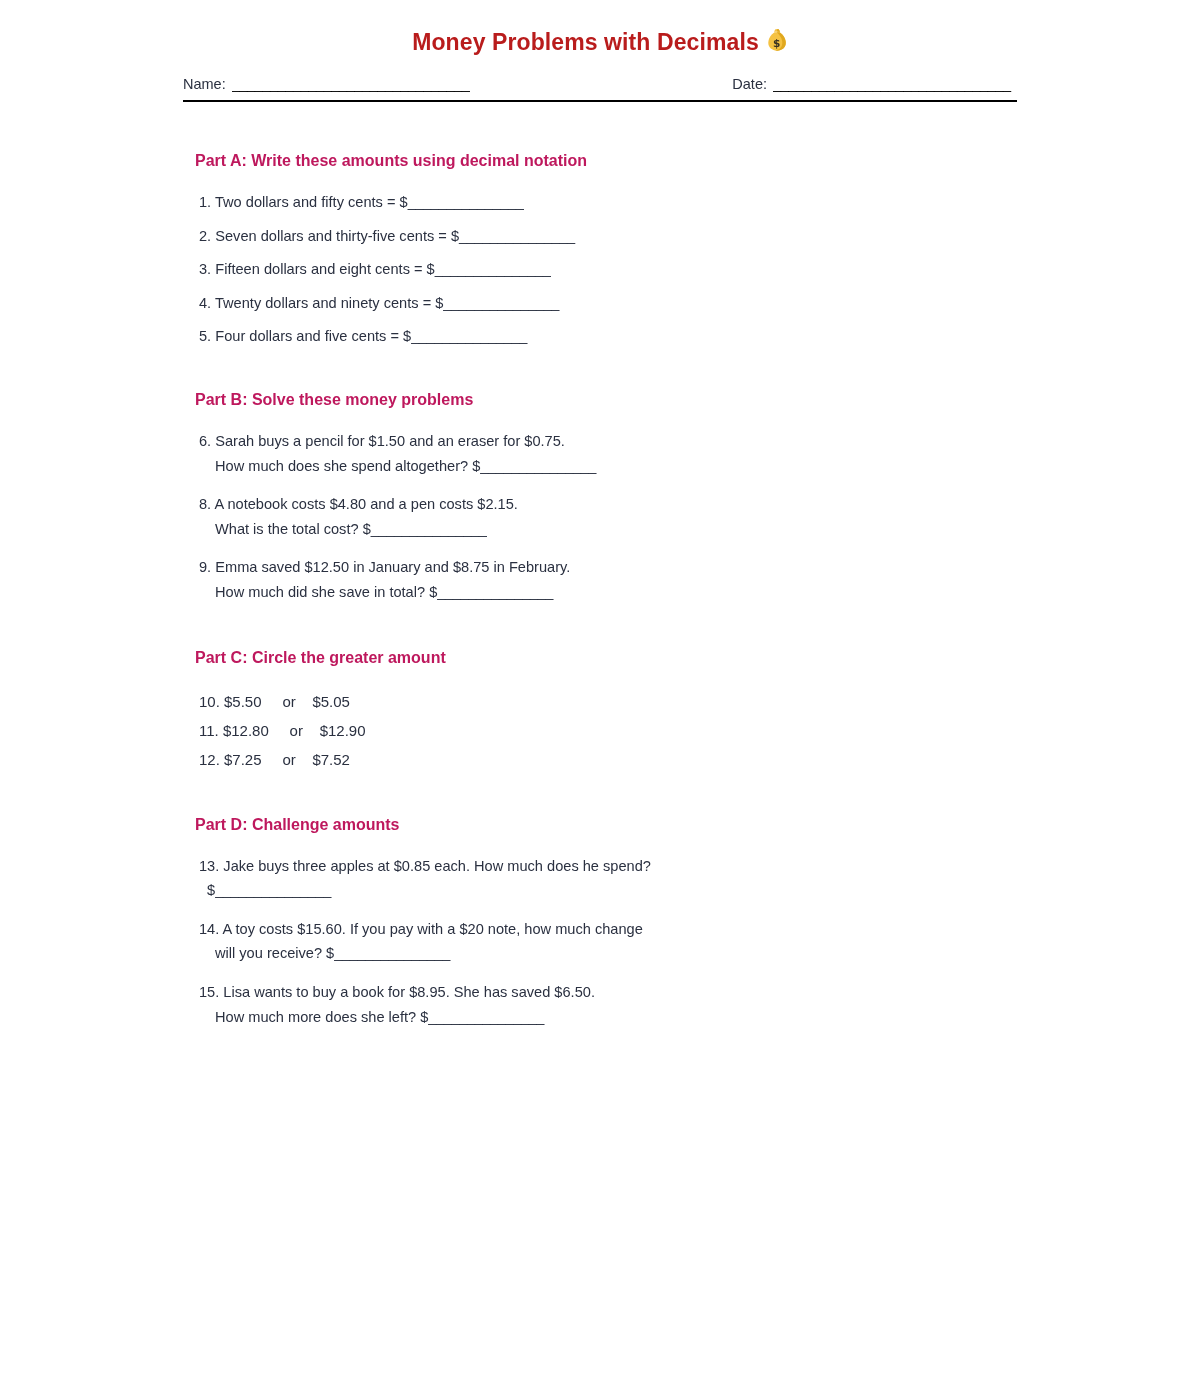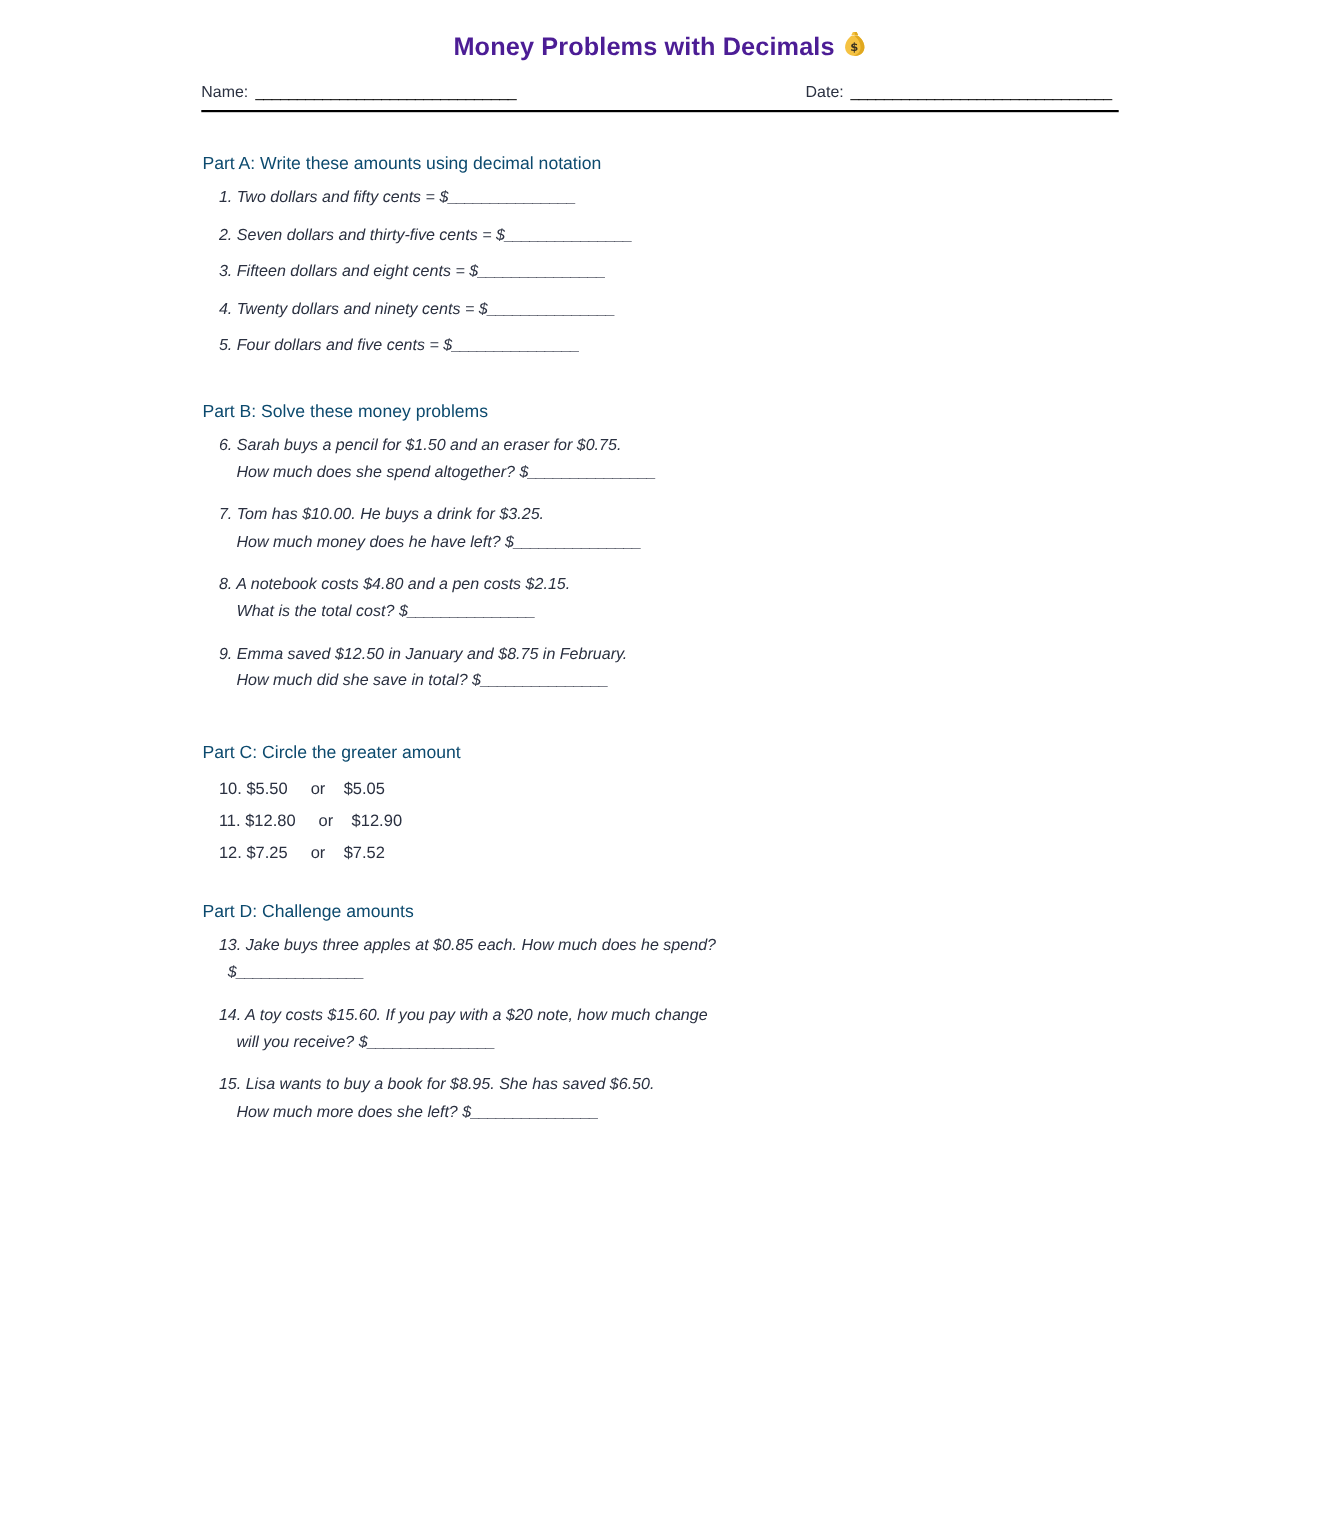--- a/index.html
+++ b/index.html
@@ -25,21 +25,21 @@
     background: #ffffff;
   }
 
   
   .doc-title {
     margin: 0;
     padding: 28px 0 0 0;
     text-align: center;
     font-size: 23px;
     font-weight: bold;
-    color: #4c1d95;
+    color: #b91c1c;
     letter-spacing: 0.1px;
   }
   .doc-title .title-text { }
   .money-bag-icon {
     display: inline-block;
     vertical-align: -2px;
     margin-left: 7px;
     width: 22px;
     height: 24px;
   }
@@ -80,41 +80,40 @@
   
   .content {
     width: 834px;
     margin: 0 auto;
     padding-top: 8px;
   }
 
   .section { margin: 0; }
 
   .section-title {
-    margin: 1px;
+    margin: 12px;
     padding: 30px 0 8px 0;
     font-size: 16px;
-    font-weight: normal;
-    color: #0c4a6e;
+    font-weight: bold;
+    color: #be185d;
   }
 
   .q-list {
     margin: 0;
     padding: 0;
     list-style: none;
   }
 
   .q-item {
     font-size: 14.6px;
     line-height: 1.0;
     color: #2a3040;
     padding: 0 0 0 16px;
     margin: 0 0 9px 0;
     white-space: nowrap;
-    font-style: italic;
   }
   .q-item.two-line { margin-bottom: 14px; }
 
   .q-line {
     display: block;
     padding: 5px 0;
   }
   .q-line.cont { padding-left: 16px; }
   .q-line.cont-narrow { padding-left: 8px; }
 
@@ -189,24 +188,20 @@
     </section>
 
     <section class="section">
       <h2 class="section-title">Part B: Solve these money problems</h2>
       <ol class="q-list">
         <li class="q-item two-line">
           <span class="q-line"><span class="q-num">6.</span> <span class="q-text">Sarah buys a pencil for $1.50 and an eraser for $0.75.</span></span>
           <span class="q-line cont"><span class="q-text">How much does she spend altogether? $</span><span class="blank">_______________</span></span>
         </li>
         <li class="q-item two-line">
-          <span class="q-line"><span class="q-num">7.</span> <span class="q-text">Tom has $10.00. He buys a drink for $3.25.</span></span>
-          <span class="q-line cont"><span class="q-text">How much money does he have left? $</span><span class="blank">_______________</span></span>
-        </li>
-        <li class="q-item two-line">
           <span class="q-line"><span class="q-num">8.</span> <span class="q-text">A notebook costs $4.80 and a pen costs $2.15.</span></span>
           <span class="q-line cont"><span class="q-text">What is the total cost? $</span><span class="blank">_______________</span></span>
         </li>
         <li class="q-item two-line">
           <span class="q-line"><span class="q-num">9.</span> <span class="q-text">Emma saved $12.50 in January and $8.75 in February.</span></span>
           <span class="q-line cont"><span class="q-text">How much did she save in total? $</span><span class="blank">_______________</span></span>
         </li>
       </ol>
     </section>
 

